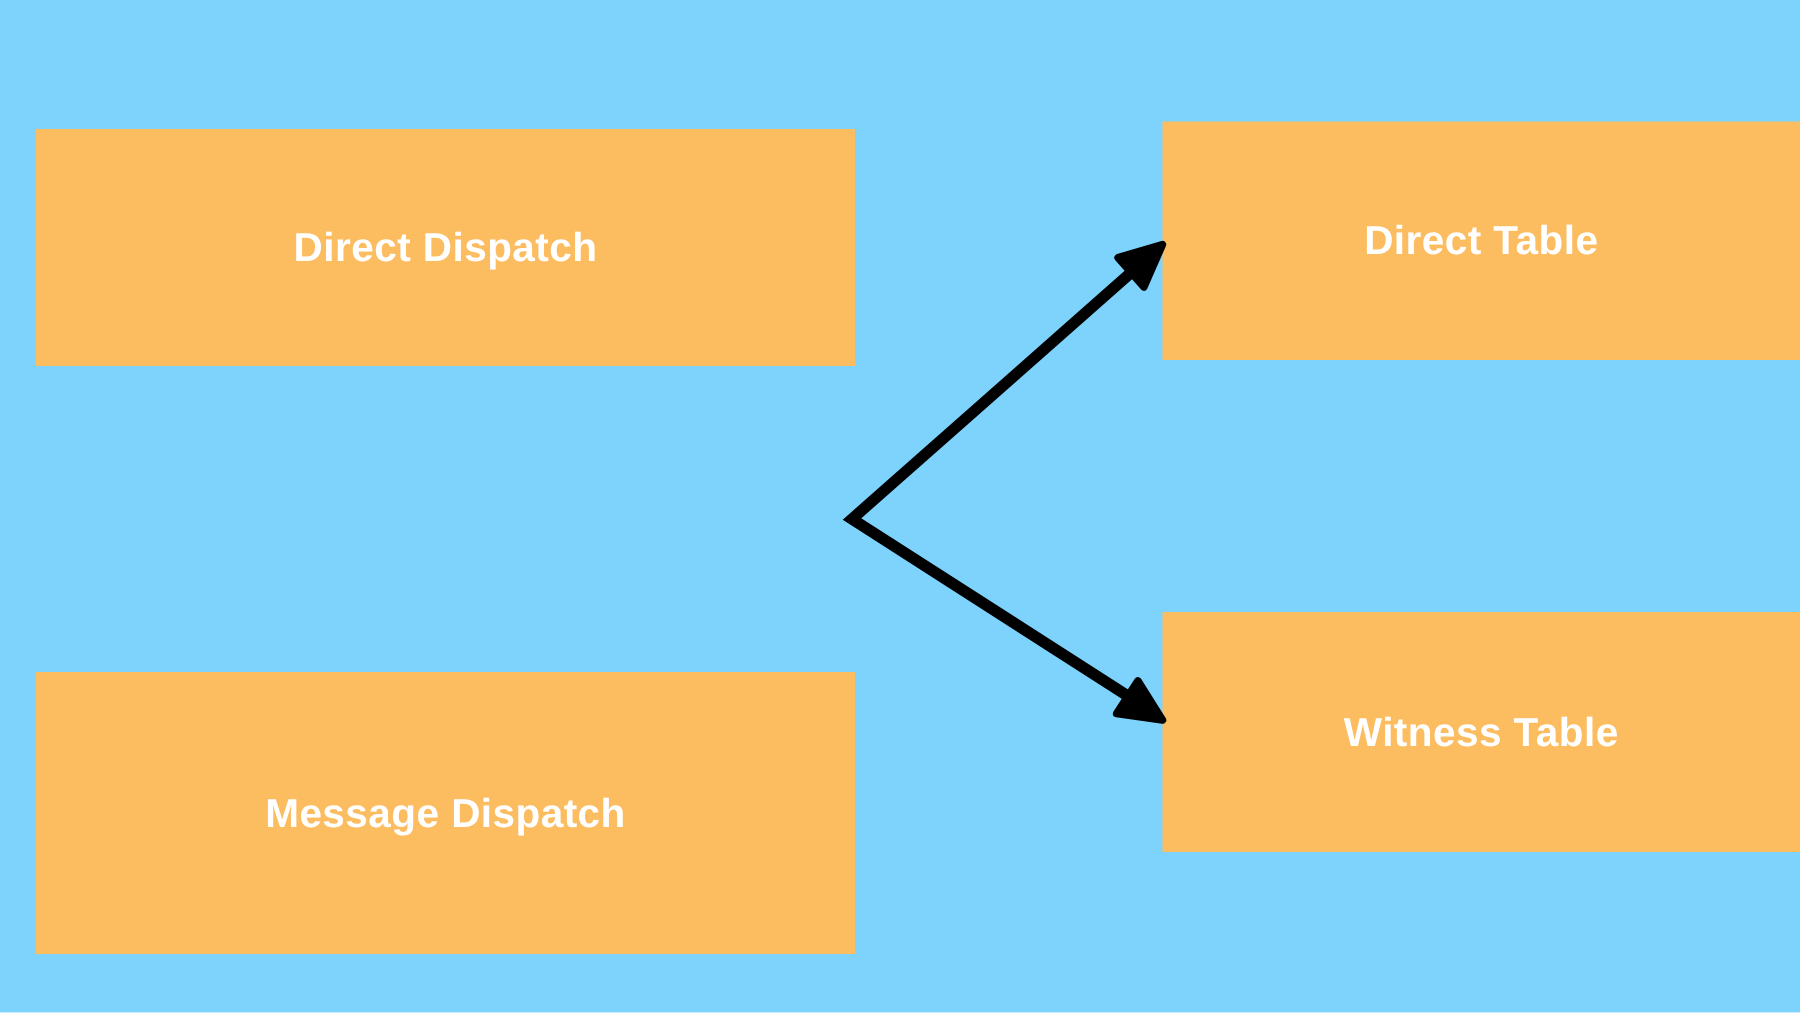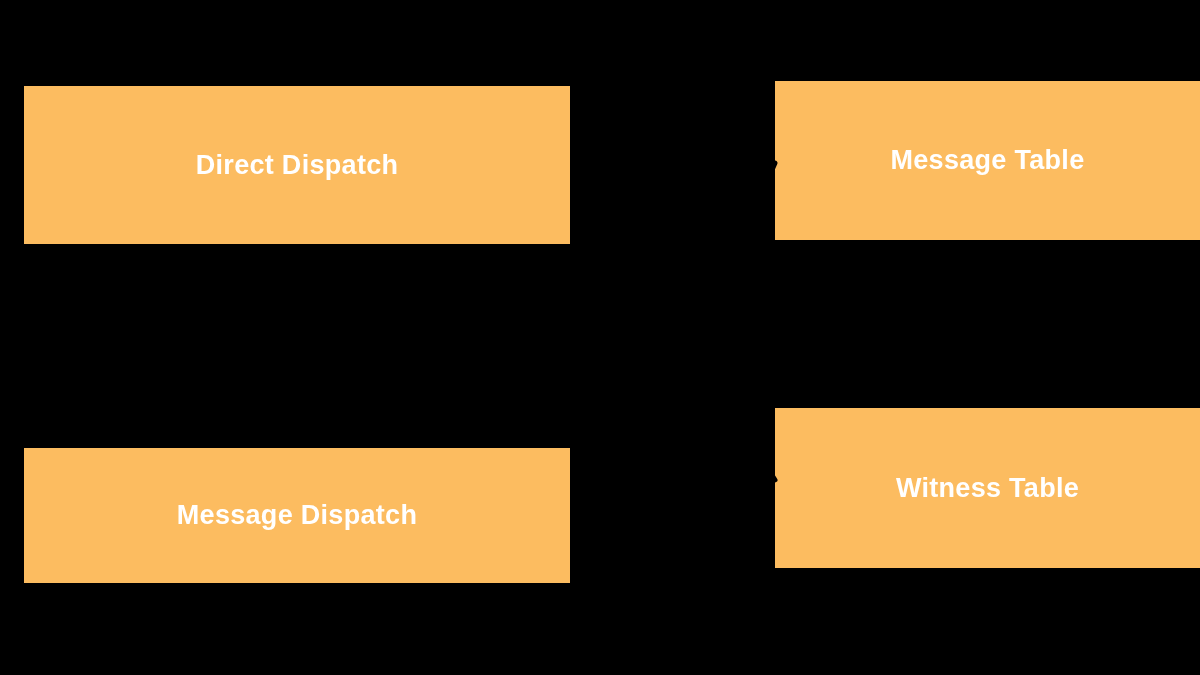--- a/index.html
+++ b/index.html
@@ -1,20 +1,20 @@
 <!DOCTYPE html>
 <html><head>
 <meta charset="utf-8">
 <style>
   html,body{margin:0;padding:0;background:#ffffff;}
   .canvas{
     position:relative;
     width:1200px;
     height:675px;
-    background:#000000;
+    background:#7dd3fc;
     overflow:hidden;
     font-family:"Liberation Sans",sans-serif;
   }
   .node{
     position:absolute;
     background:#FCBC60;
     display:flex;
     align-items:center;
     justify-content:center;
   }
@@ -27,40 +27,40 @@
   }
   .arrow-layer{
     position:absolute;
     left:0;top:0;
     width:1200px;height:675px;
     pointer-events:none;
   }
   
   .n-direct  {left:24px;  top:86px;  width:546px; height:158px;}
   .n-table   {left:24px;  top:267px; width:546px; height:158px;}
-  .n-message {left:24px;  top:448px; width:546px; height:135px;text-align:right;}
+  .n-message {left:24px;  top:448px; width:546px; height:188px;text-align:right;}
   .n-virtual {left:775px; top:81px;  width:425px; height:159px;}
   .n-witness {left:775px; top:408px; width:425px; height:160px;}
 </style>
 </head>
 <body>
 
 <div class="canvas">
 
   <div class="node n-direct">
     <span class="label">Direct Dispatch</span>
   </div>
 
 
   <div class="node n-message">
     <span class="label">Message Dispatch</span>
   </div>
 
   <div class="node n-virtual">
-    <span class="label">Message Table</span>
+    <span class="label">Direct Table</span>
   </div>
 
   <div class="node n-witness">
     <span class="label">Witness Table</span>
   </div>
 
   <svg class="arrow-layer" viewBox="0 0 1200 675" xmlns="http://www.w3.org/2000/svg">
 
     <path d="M756,180 L568,346 L755,466" fill="none" stroke="#000000" stroke-width="7.5" stroke-linejoin="miter"></path>
 

